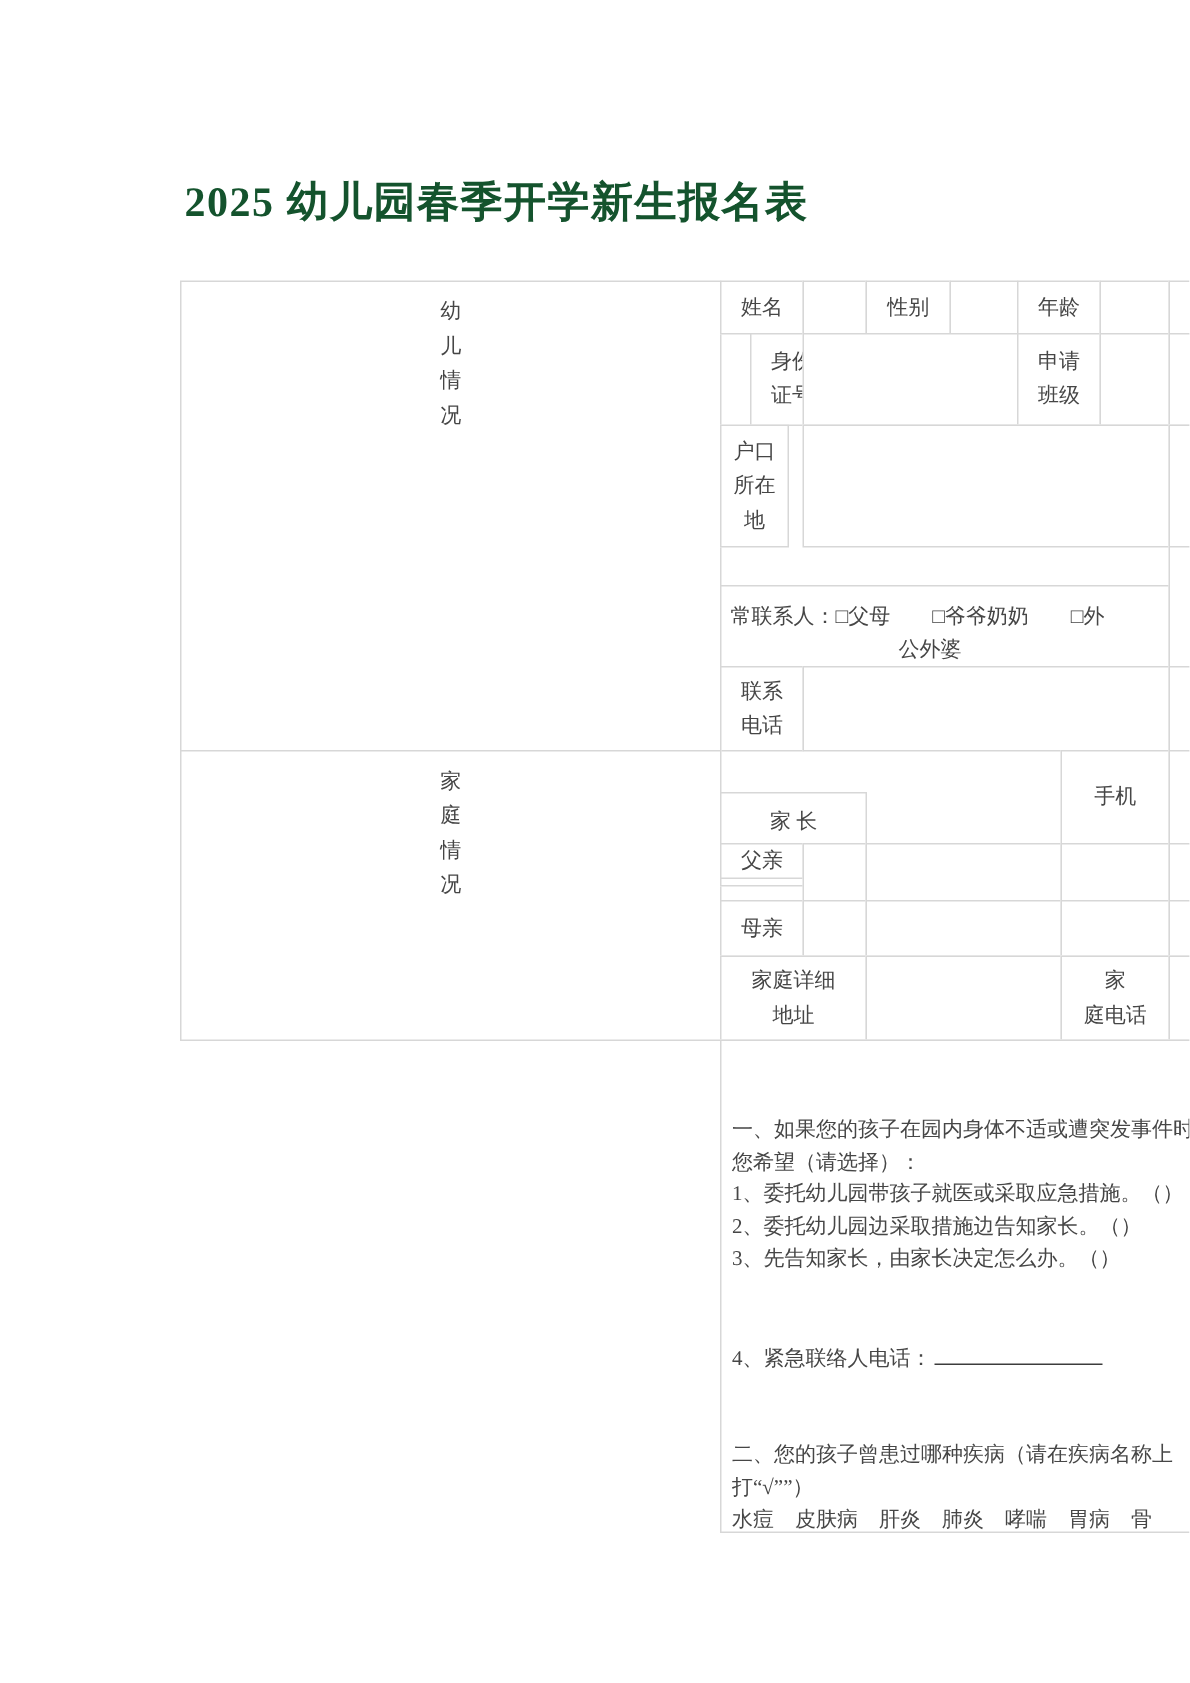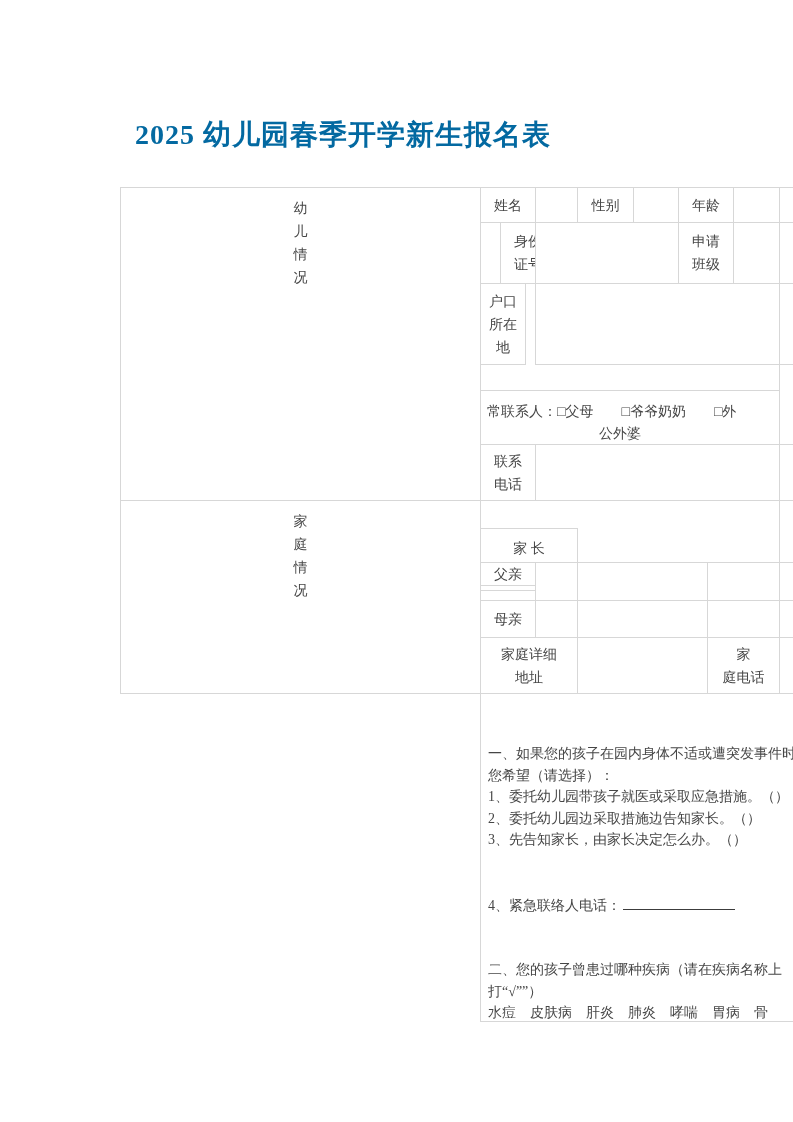--- a/index.html
+++ b/index.html
@@ -6,26 +6,26 @@
   #page{
     position:relative;
     width:793px;height:1122px;
     overflow:hidden;
     background:#ffffff;
     font-family:"Liberation Serif","DejaVu Serif",serif;
     color:#464646;
   }
   #doc-title{
     position:absolute;
-    left:12px;top:116px;width:662px;
+    left:0;top:116px;width:662px;
     text-align:center;
     font-size:28px;
     font-weight:bold;
     letter-spacing:1px;
-    color:#0369a1;
+    color:#14532d;
   }
   .cell{
     position:absolute;
     box-sizing:border-box;
     border:1px solid #d7d7d7;
     background:#ffffff;
     font-size:14px;
     overflow:hidden;
     color:#464646;
   }
@@ -109,20 +109,21 @@
   <div class="cell" style="left:535px;top:444px;width:245px;height:57px;"></div>
   <div class="cell" style="left:779px;top:444px;width:52px;height:57px;"></div>
 
   <div class="cell vlabel" style="left:120px;top:500px;width:361px;height:194px;">家
 庭
 情
 况</div>
 
   <div class="cell center" style="left:480px;top:528px;width:98px;height:63px;">家 长
 姓 名</div>
+  <div class="cell center" style="left:707px;top:500px;width:73px;height:63px;">手机</div>
   <div class="cell" style="left:779px;top:500px;width:52px;height:63px;"></div>
 
   <div class="cell center" style="left:480px;top:562px;width:56px;height:24px;">父亲</div>
   <div class="cell" style="left:535px;top:562px;width:43px;height:39px;"></div>
   <div class="cell" style="left:577px;top:562px;width:131px;height:39px;"></div>
   <div class="cell" style="left:707px;top:562px;width:73px;height:39px;"></div>
   <div class="cell" style="left:779px;top:562px;width:52px;height:39px;"></div>
 
   <div class="cell center" style="left:480px;top:600px;width:56px;height:38px;">母亲</div>
   <div class="cell" style="left:535px;top:600px;width:43px;height:38px;"></div>

